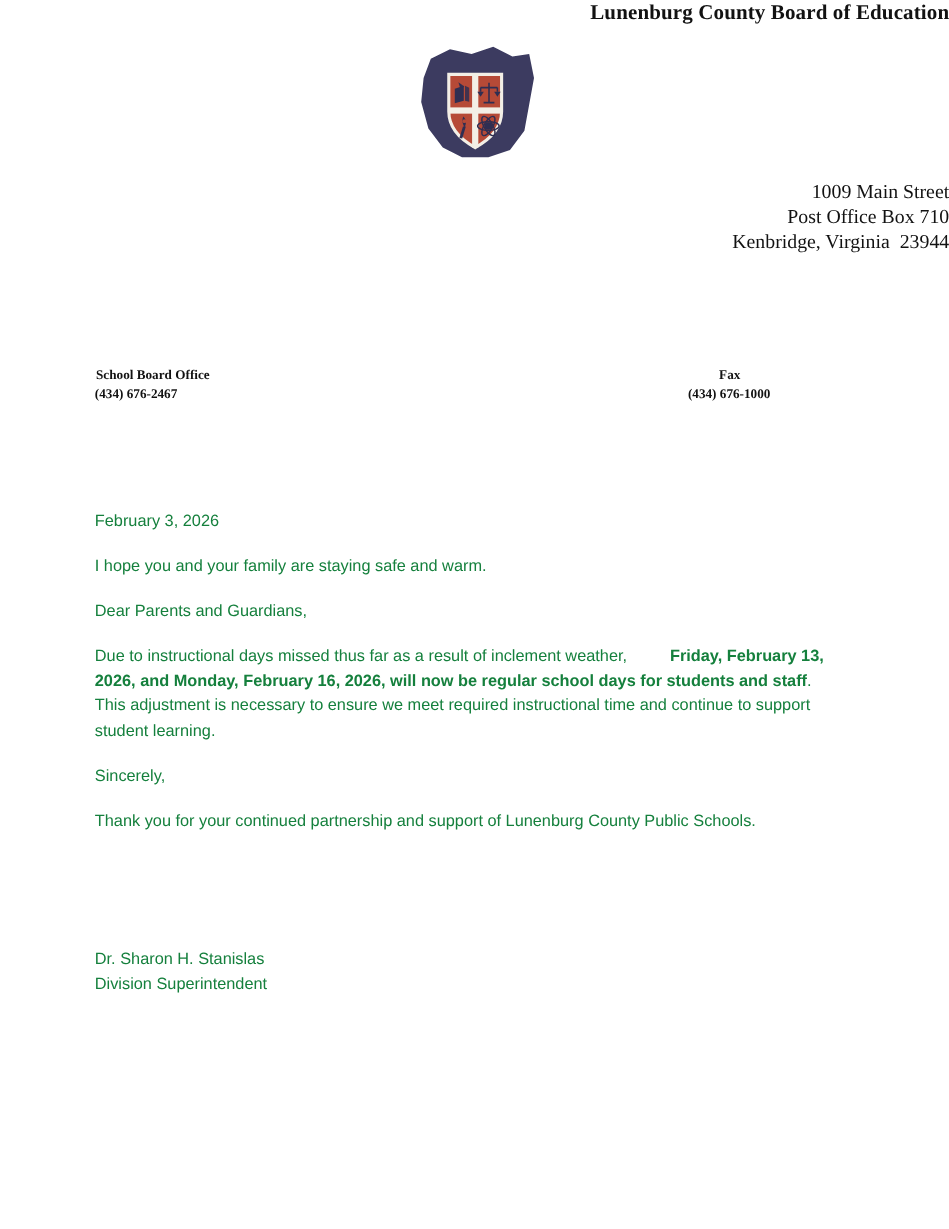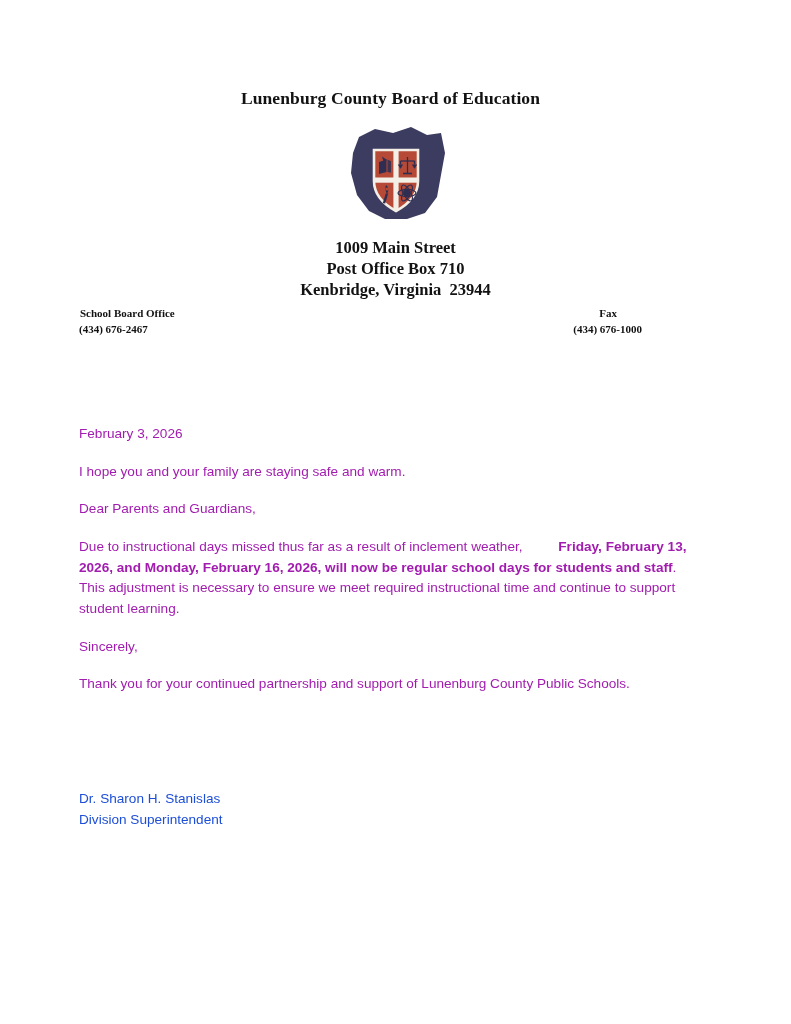--- a/index.html
+++ b/index.html
@@ -17,43 +17,42 @@
   }
 
   .page {
     position: absolute;
     inset: 0;
     background: #ffffff;
   }
 
   
   .letterhead {
-    padding-top: 88px;
-    text-align: center;
+    text-align: right;
   }
   .org-title {
     font-family: "Liberation Serif", serif;
     font-weight: bold;
     font-size: 17.5px;
     letter-spacing: 0.1px;
     color: #121212;
     margin: 0 0 0 -10px;
   }
 
   .logo-wrap {
     margin: 14px 0 0 0;
     display: flex;
     justify-content: center;
   }
   .logo-wrap svg { display: block; }
 
   .address-block {
     margin-top: 14px;
     font-family: "Liberation Serif", serif;
-    font-weight: bold;
+    font-weight: normal;
     font-size: 16.5px;
     line-height: 1.28;
     color: #121212;
   }
   .address-block div { white-space: pre; }
 
   
   .contact-row {
     position: absolute;
     top: 306px;
@@ -74,35 +73,35 @@
   .contact-col .label { padding-left: 1px; }
 
   
   .body-text {
     position: absolute;
     top: 424px;
     left: 79px;
     width: 622px;
     font-size: 13.6px;
     line-height: 1.52;
-    color: #a21caf;
+    color: #15803d;
   }
   .body-text p {
     margin: 0 0 17px 0;
     text-align: left;
   }
   .body-text b { font-weight: bold; margin-left: 32px; }
 
   .signature {
     position: absolute;
     top: 789px;
     left: 79px;
     font-size: 13.6px;
     line-height: 1.52;
-    color: #1d4ed8;
+    color: #15803d;
   }
   .signature div { margin: 0; }
 </style>
 </head>
 <body>
 
 <div class="page">
 
   <div class="letterhead">
 

